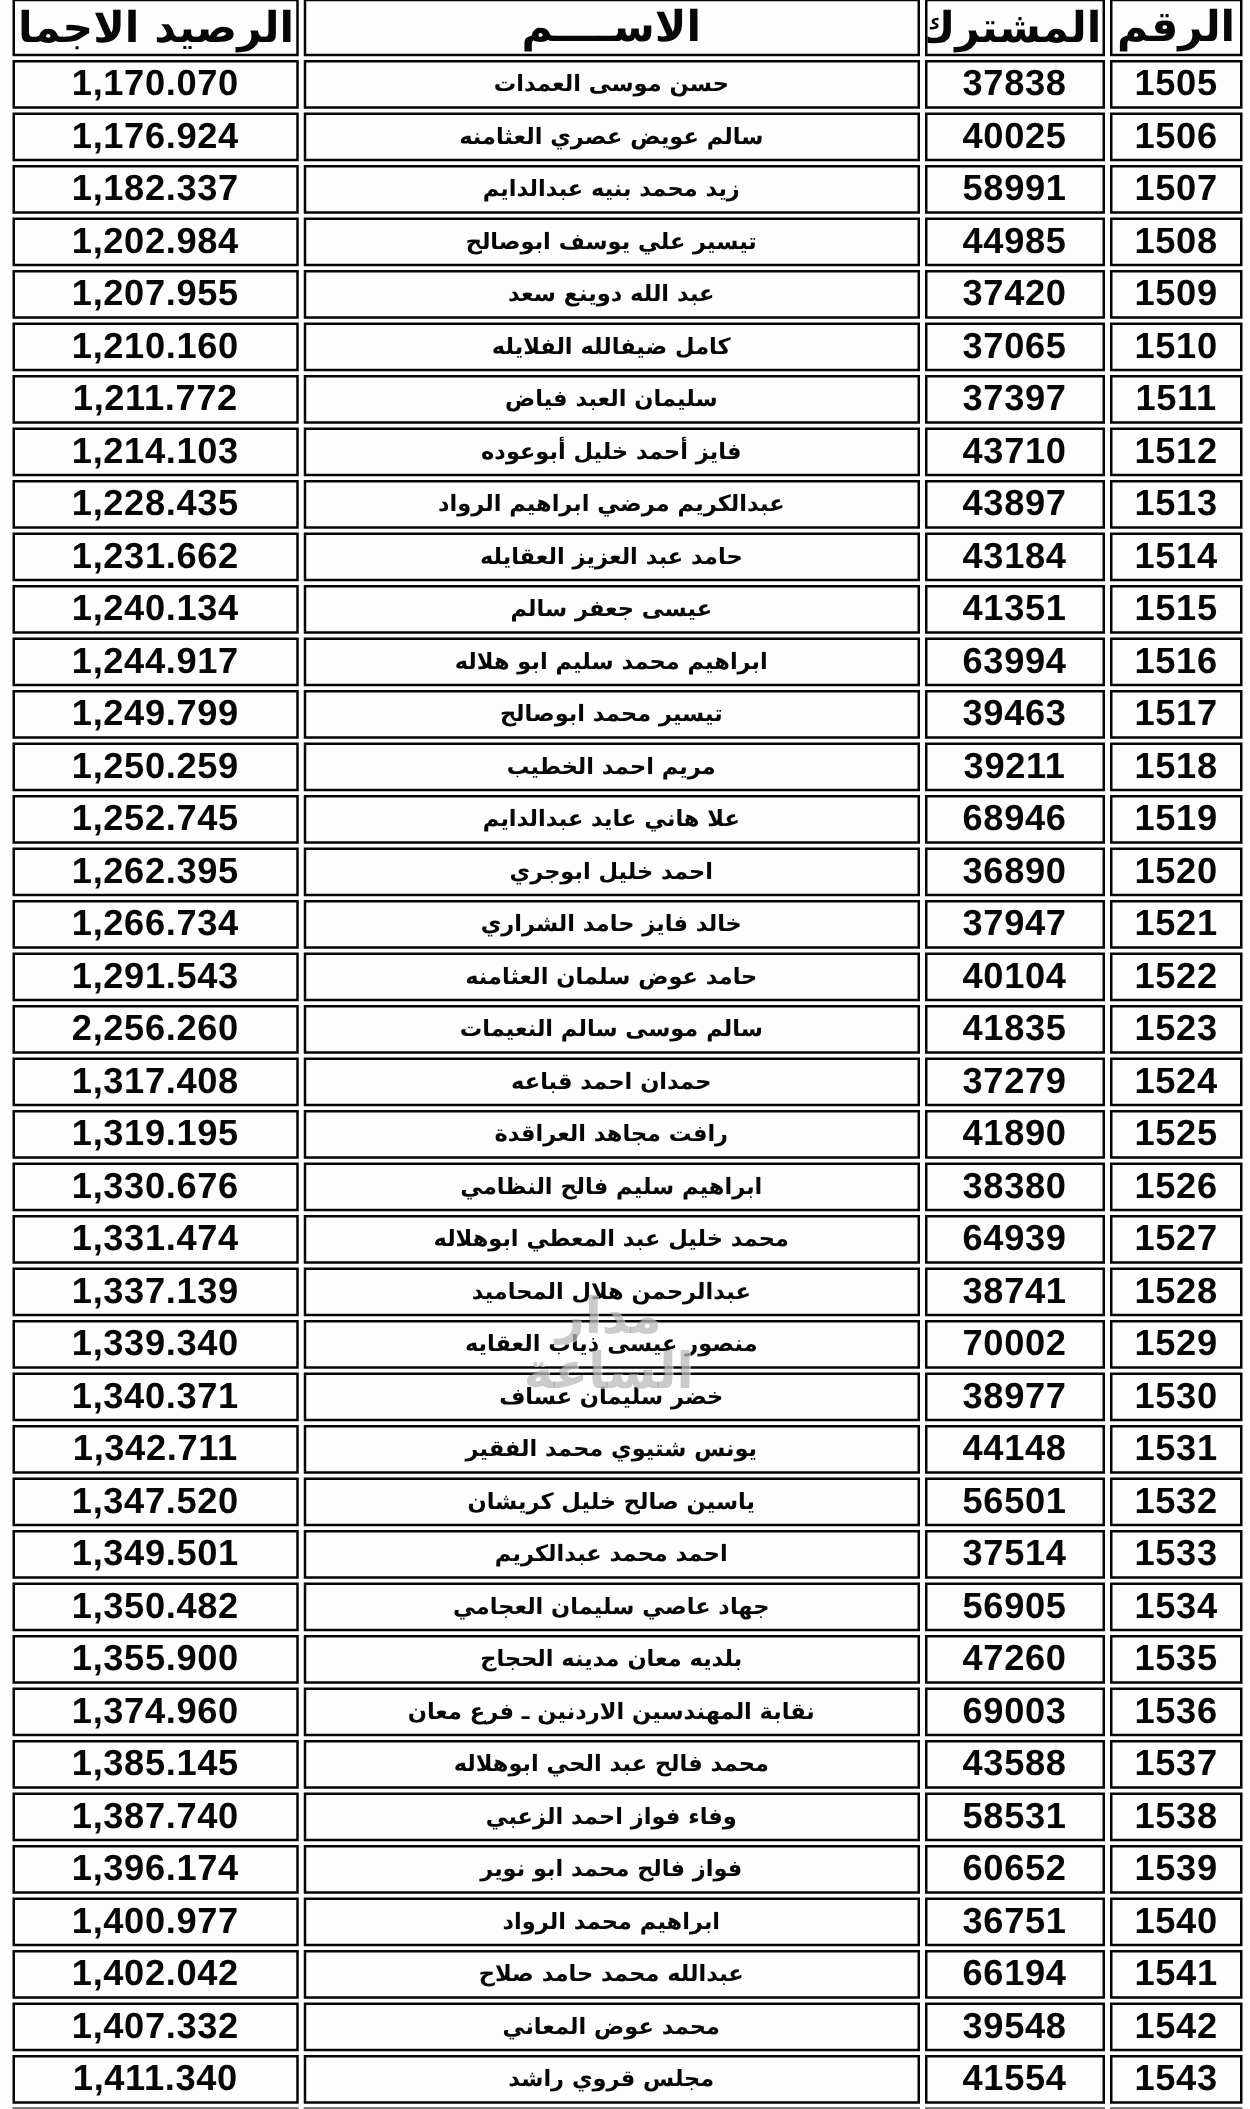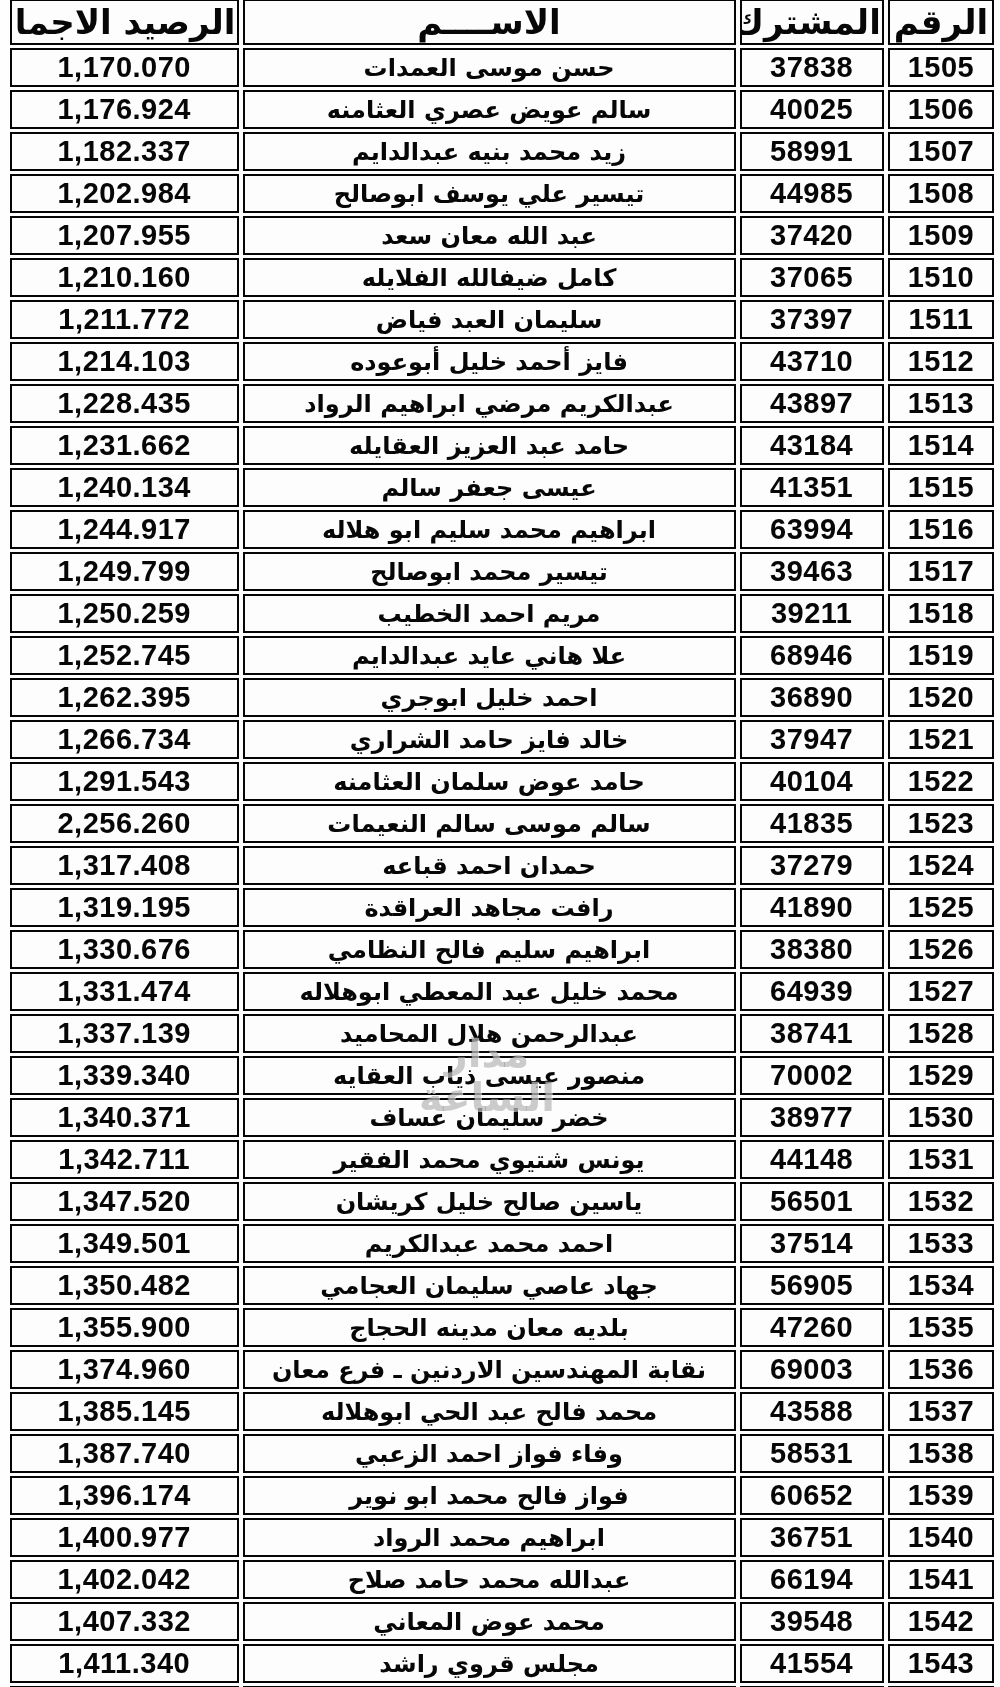--- a/index.html
+++ b/index.html
@@ -53,21 +53,21 @@
     letter-spacing: 0.5px;
     direction: ltr;
   }
   td.col-balance {
     font-family: "Liberation Sans", sans-serif;
     font-size: 29px;
     letter-spacing: 0.5px;
     direction: ltr;
   }
   td.col-name {
-    font-size: 24px;
+    font-size: 18px;
     font-family: "DejaVu Sans", sans-serif;
   }
   col.c-number    { width: 106px; }
   col.c-subscriber{ width: 144px; }
   col.c-name      { width: 492px; }
   col.c-balance   { width: 228px; }
 
   .watermark {
     position: absolute;
     top: 995px;
@@ -136,21 +136,21 @@
         </tr>
         <tr>
           <td class="col-number">1508</td>
           <td class="col-subscriber">44985</td>
           <td class="col-name">تيسير علي يوسف ابوصالح</td>
           <td class="col-balance">1,202.984</td>
         </tr>
         <tr>
           <td class="col-number">1509</td>
           <td class="col-subscriber">37420</td>
-          <td class="col-name">عبد الله معان سعد</td>
+          <td class="col-name">عبد الله دوينع سعد</td>
           <td class="col-balance">1,207.955</td>
         </tr>
         <tr>
           <td class="col-number">1510</td>
           <td class="col-subscriber">37065</td>
           <td class="col-name">كامل ضيفالله الفلايله</td>
           <td class="col-balance">1,210.160</td>
         </tr>
         <tr>
           <td class="col-number">1511</td>

